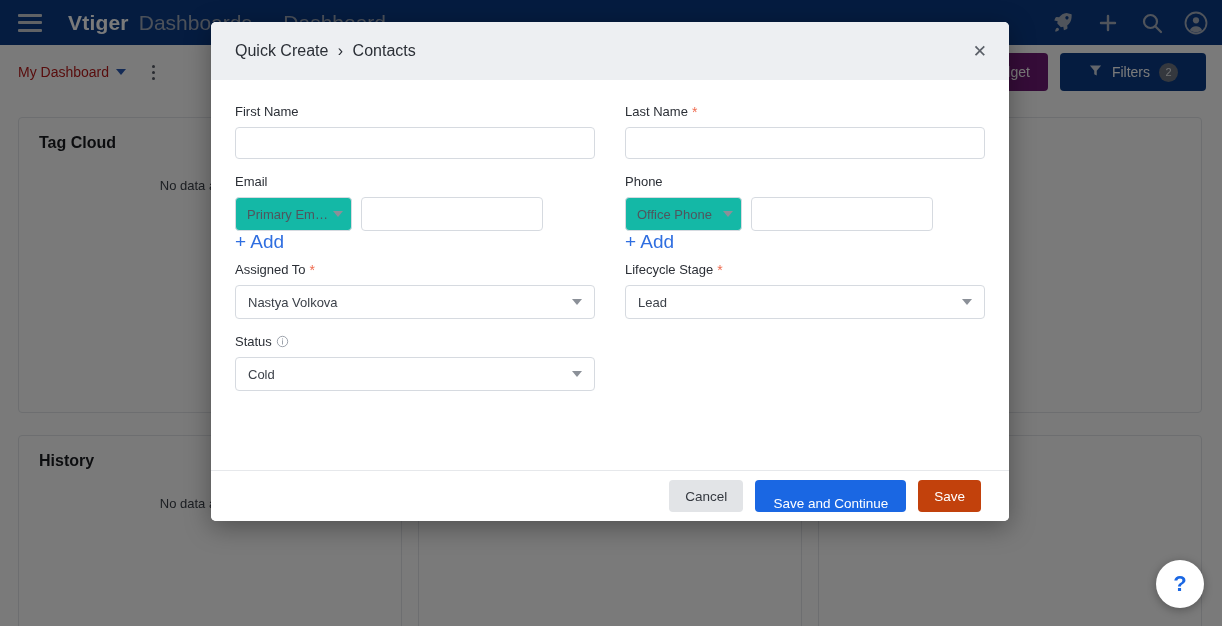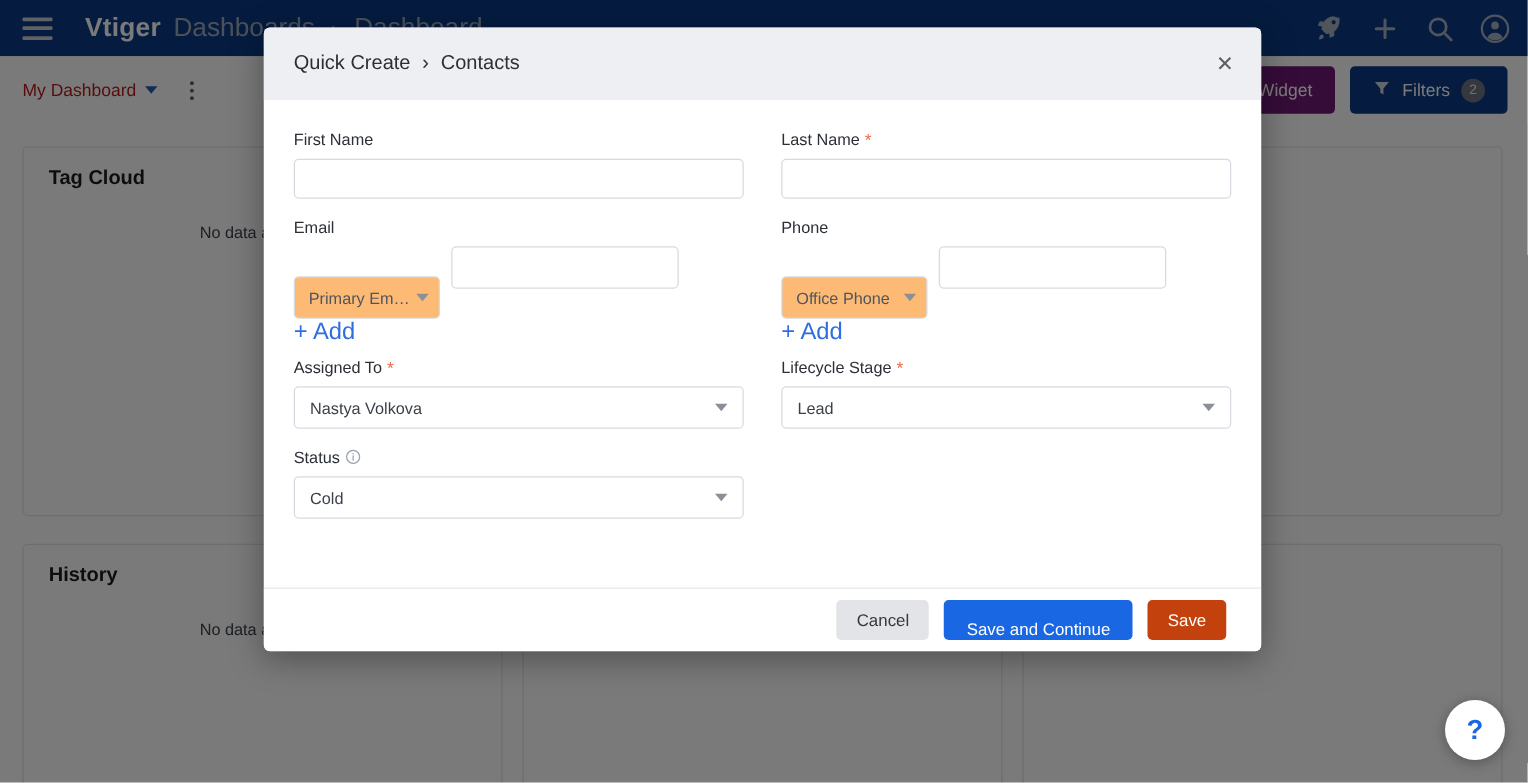--- a/index.html
+++ b/index.html
@@ -102,21 +102,21 @@
     font-size: 14px;
     font-family: inherit;
     cursor: pointer;
     display: flex; align-items: center; gap: 8px;
   }
   .btn-filters {
     background: #0b3c87;
     color: #fff;
     border: none;
     border-radius: 4px;
-    padding: 0 18px;
+    padding: 0 28px;
     height: 38px;
     font-size: 14px;
     font-family: inherit;
     cursor: pointer;
     display: flex; align-items: center; gap: 9px;
   }
   .filter-badge {
     background: #6f7582;
     color: #e8eaee;
     border-radius: 50%;
@@ -236,28 +236,27 @@
     padding: 0 10px;
     background: #fff;
     outline: none;
   }
 
   .combo-row { display: flex; gap: 9px; }
   .mini-select {
     width: 117px; height: 34px;
     border: 1px solid #d6dae0;
     border-radius: 4px;
-    background: #fdba74;
+    background: #14b8a6;
     display: flex; align-items: center; justify-content: space-between;
     padding: 0 8px 0 11px;
     font-size: 13px;
     color: #50555e;
     cursor: pointer;
     overflow: hidden;
-    margin-top: 24px;
   }
   .mini-select .mtxt {
     white-space: nowrap; overflow: hidden; text-overflow: ellipsis;
     max-width: 84px;
   }
   .combo-input {
     width: 182px; height: 34px;
     border: 1px solid #d6dae0;
     border-radius: 4px;
     font-size: 13px; font-family: inherit;

